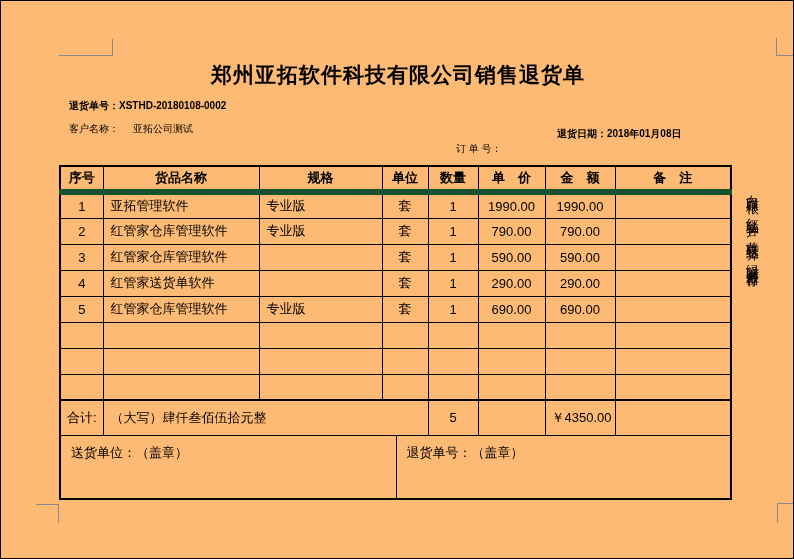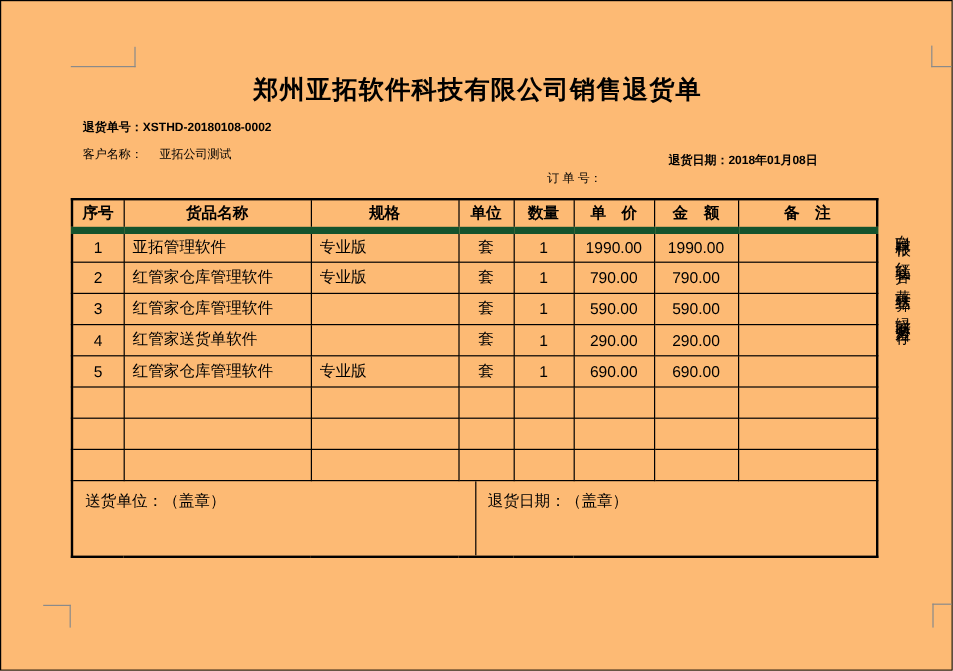--- a/index.html
+++ b/index.html
@@ -188,25 +188,33 @@
     <tr class="datarow">
       <td></td>
           <td></td>
           <td></td>
           <td></td>
           <td></td>
           <td></td>
           <td></td>
           <td></td>
     </tr>
+    <tr class="totalrow">
+      <td class="ctr">合计:</td>
+      <td class="lft" colspan="3">（大写）肆仟叁佰伍拾元整</td>
+      <td class="ctr">5</td>
+      <td></td>
+      <td class="money">￥4350.00</td>
+      <td></td>
+    </tr>
     <tr class="sigrow">
       <td colspan="8">
         <div class="sigwrap">
           <div class="sigcell">送货单位：（盖章）</div>
-          <div class="sigcell">退货日期：（盖章）</div>
+          <div class="sigcell">退货单号：（盖章）</div>
         </div>
       </td>
     </tr>
   </tbody>
     </table>
 
   <div class="sidetext">白联存根　红联客户　黄联结算　绿联财务留存</div>
 
 </div>
 

